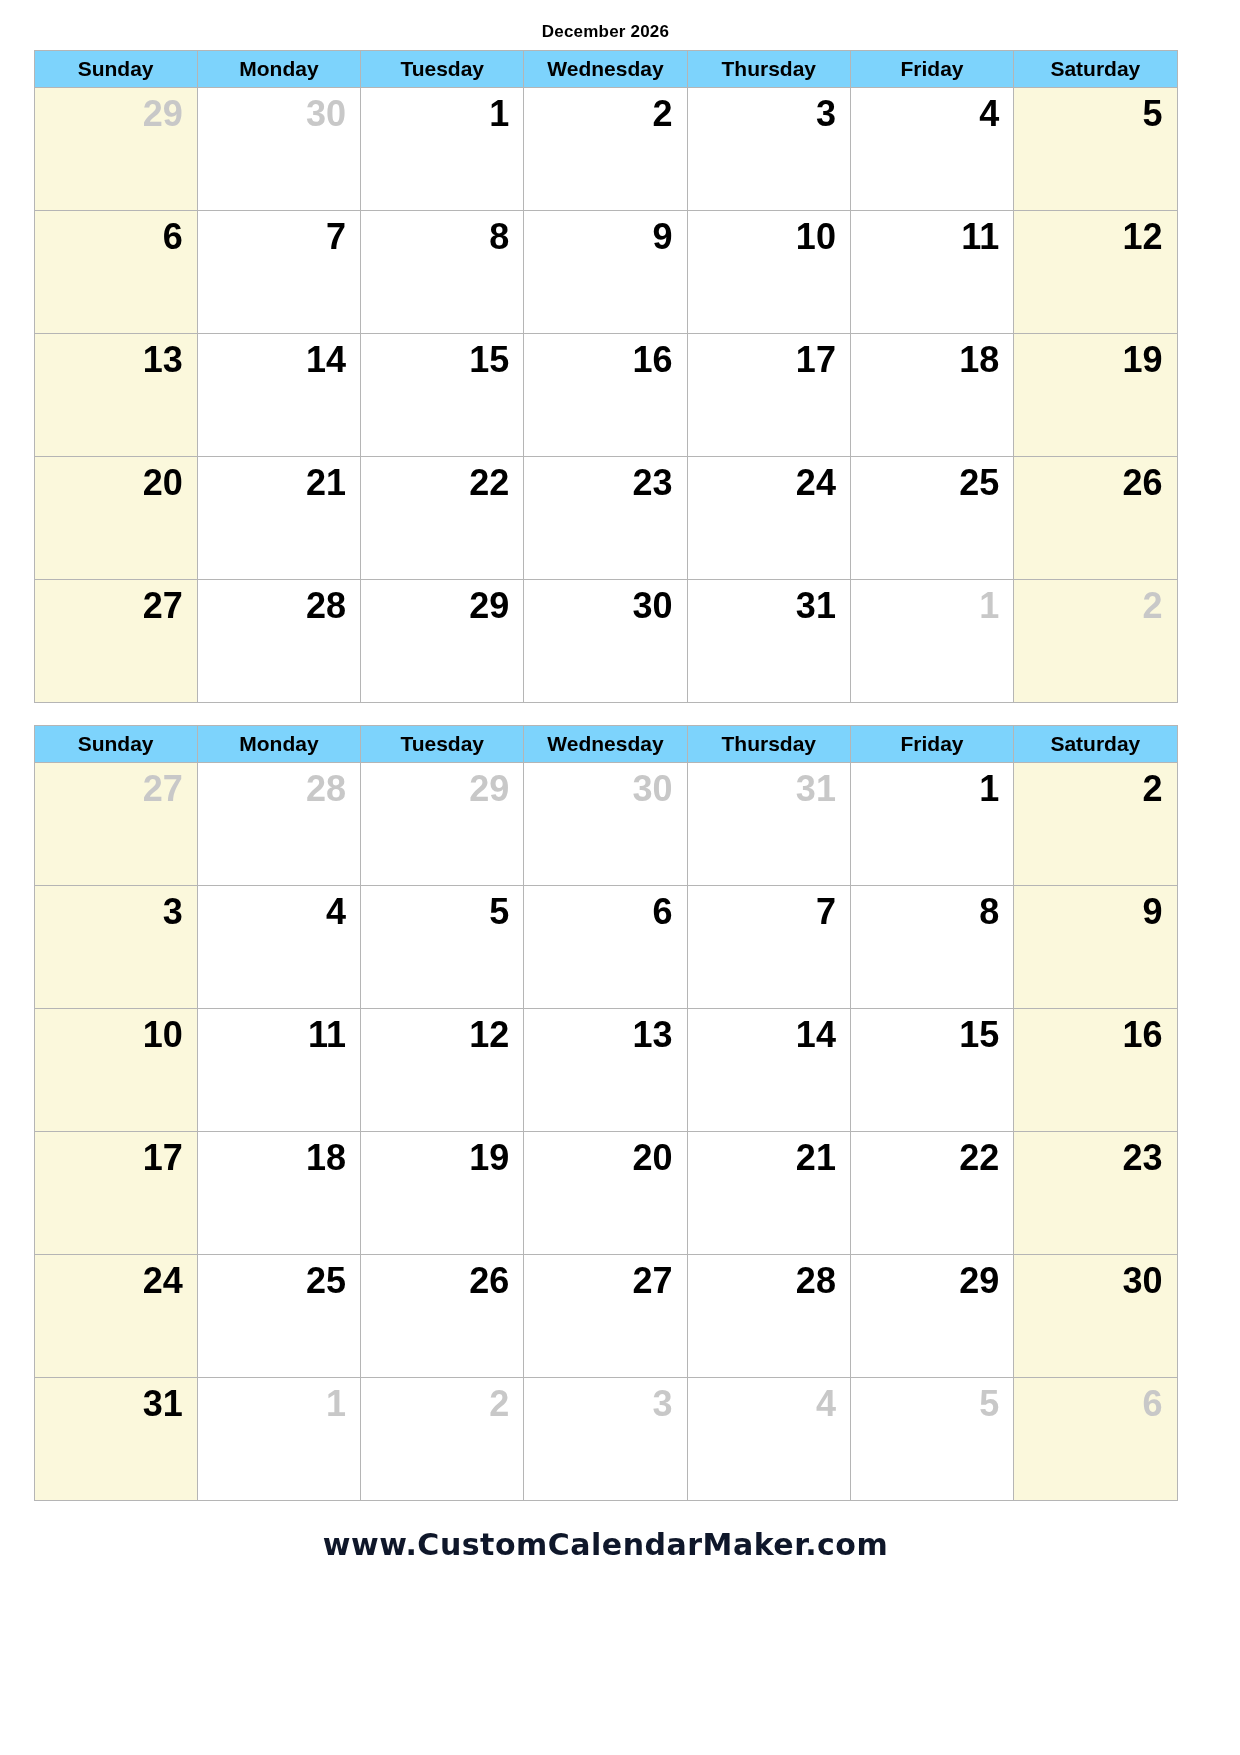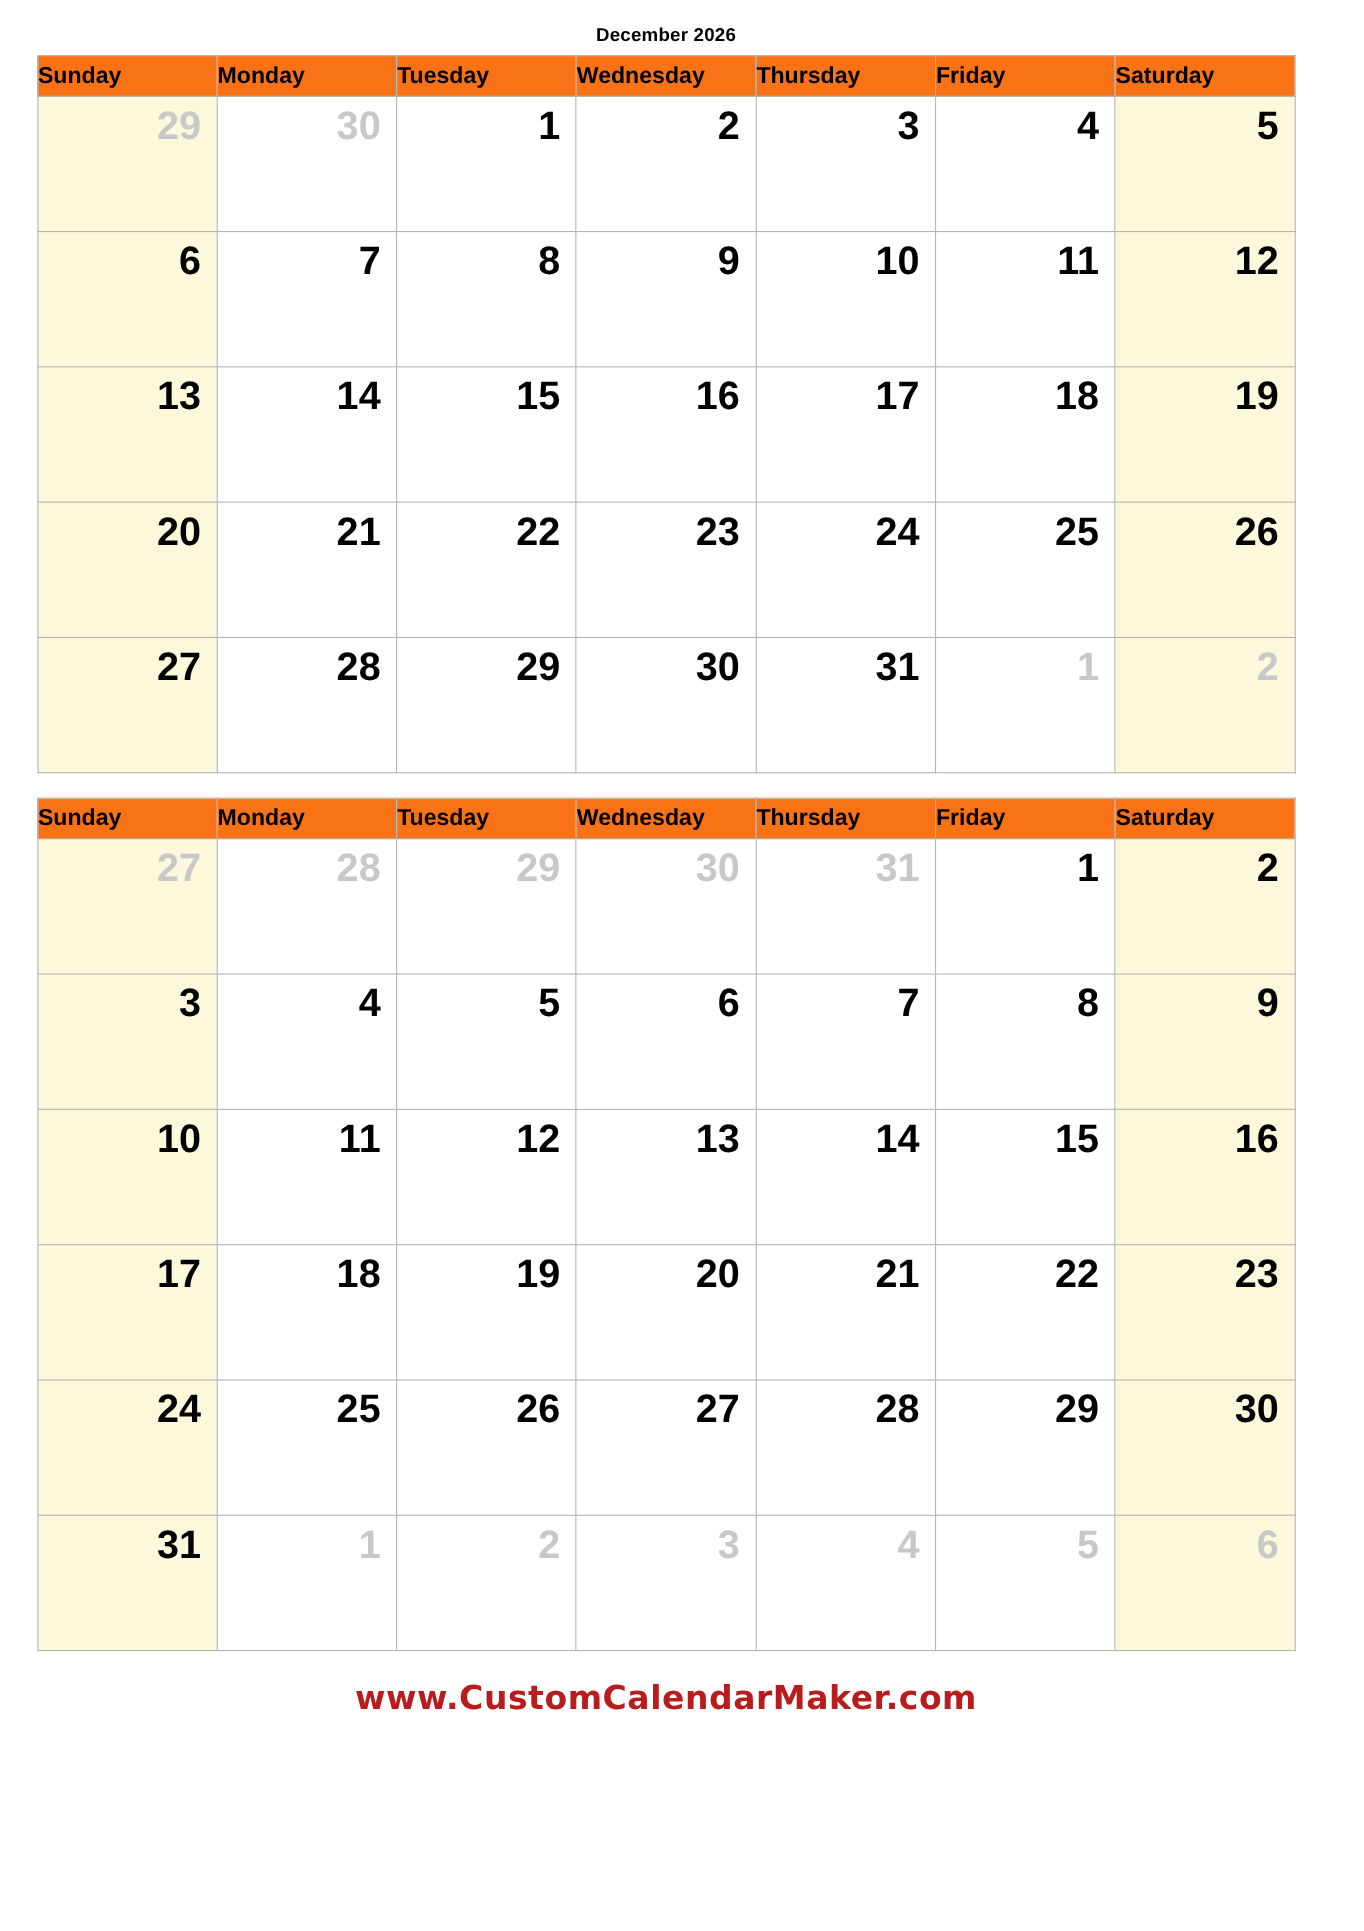--- a/index.html
+++ b/index.html
@@ -31,27 +31,27 @@
     margin: 0 0 8px 0;
     letter-spacing: 0.2px;
   }
   table.cal {
     border-collapse: collapse;
     table-layout: fixed;
     width: 1144px;
     margin: 0 auto;
   }
   table.cal th {
-    background: #f97316;
+    background: #7dd3fc;
     border: 1px solid #b5b5b5;
     font-size: 21px;
     font-weight: bold;
     height: 36px;
     padding: 0;
-    text-align: left;
+    text-align: center;
     color: #000;
   }
   table.cal td {
     border: 1px solid #b5b5b5;
     height: 118px;
     vertical-align: top;
     padding: 4px 14px 0 0;
     text-align: right;
     font-size: 36px;
     font-weight: bold;
@@ -71,21 +71,21 @@
   .spacer {
     height: 22px;
   }
   .footer {
     text-align: center;
     margin-top: 26px;
   }
   .footer-link {
     font-size: 30px;
     font-weight: bold;
-    color: #b91c1c;
+    color: #0f172a;
     text-decoration: none;
     letter-spacing: 0.5px;
     font-family: "DejaVu Sans", sans-serif;
   }
 </style>
 </head>
 <body>
 
 <div class="page">
 

